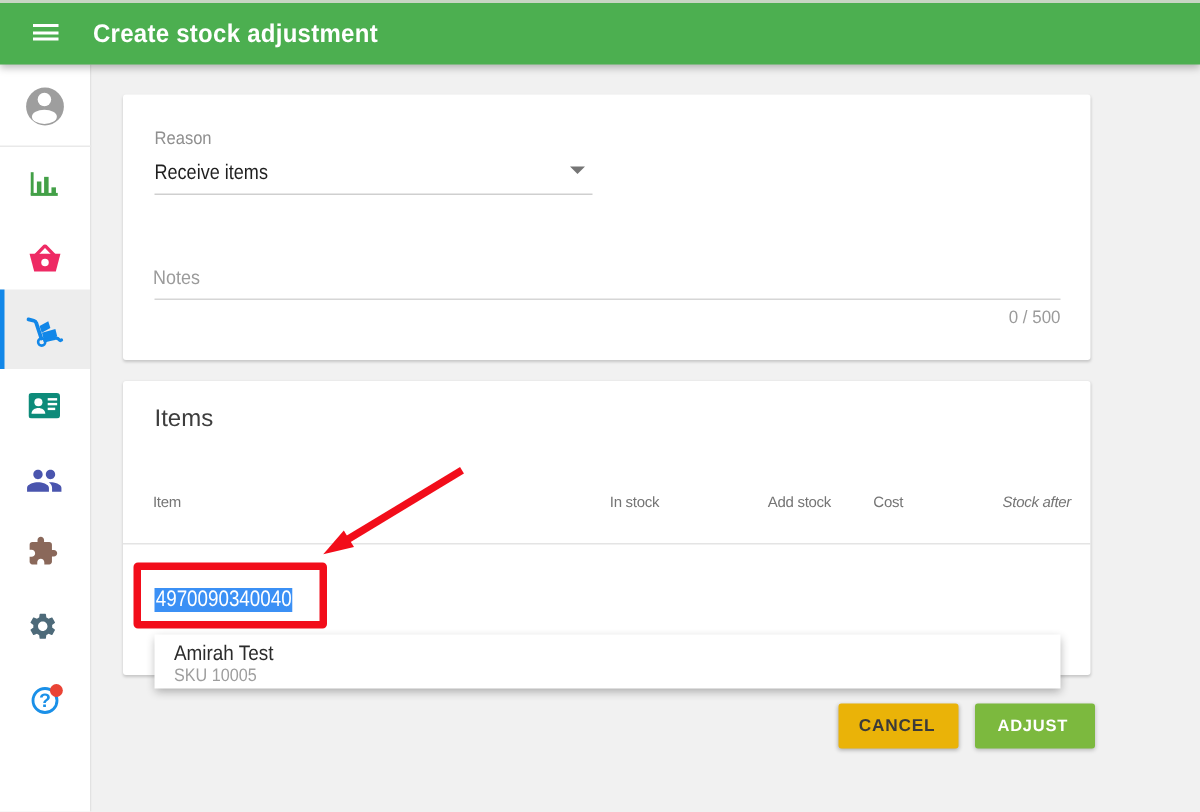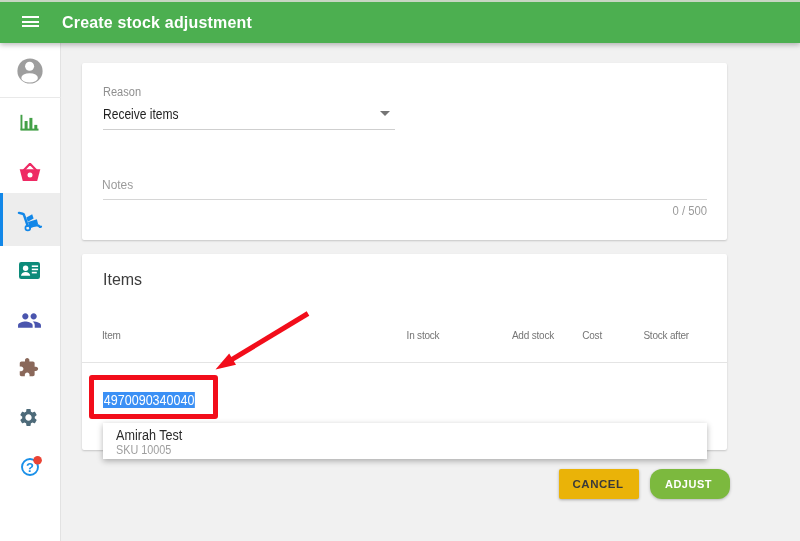--- a/index.html
+++ b/index.html
@@ -57,21 +57,21 @@
   #dd-name { position:absolute; left:13px; top:4px; font-size:14px; color:#2b2b2b;
     transform:scaleX(0.9); transform-origin:left; }
   #dd-sku { position:absolute; left:13px; top:20px; font-size:12px; color:#9e9e9e;
     transform:scaleX(0.9); transform-origin:left; }
   
   #btn-cancel { position:absolute; left:559px; top:469px; width:80px; height:30px;
     background:#eab308; border-radius:2px; box-shadow:0 1px 3px rgba(0,0,0,0.3);
     font-size:11.5px; font-weight:bold; color:#3a3a3a; text-align:center; line-height:30px;
     letter-spacing:0.5px; padding-right:2px; }
   #btn-adjust { position:absolute; left:650px; top:469px; width:80px; height:30px;
-    background:#7cb93e; border-radius:12px; box-shadow:0 1px 3px rgba(0,0,0,0.25);
+    background:#7cb93e; border-radius:2px; box-shadow:0 1px 3px rgba(0,0,0,0.25);
     font-size:11px; font-weight:bold; color:#fff; text-align:center; line-height:30px;
     letter-spacing:0.5px; padding-right:3px; }
 </style>
 </head>
 <body>
 
   <div id="sidebar">
     <div id="sb-divider"></div>
     <div class="navsel"></div>
     <div class="navbar-blue"></div>
@@ -161,21 +161,21 @@
   <div id="notes-lbl">Notes</div>
   <div id="notes-line"></div>
   <div id="counter">0 / 500</div>
 
   <div class="card" id="card2"></div>
   <div id="items-h">Items</div>
   <div class="th" style="left:102px;">Item</div>
   <div class="th" style="left:402px; width:42px; text-align:center;">In stock</div>
   <div class="th" style="left:465px; width:52px; text-align:right;margin-left:37px;">Add stock</div>
   <div class="th" style="left:576px; width:26px; text-align:right;">Cost</div>
-  <div class="th" style="left:629px; width:60px; text-align:right;">Stock after</div>
+  <div class="th" style="left:654px; width:60px; text-align:right;font-style:italic;">Stock after</div>
   <div id="th-line"></div>
   <div id="sel-text">4970090340040</div>
 
   <div id="dropdown">
     <div id="dd-name">Amirah Test</div>
     <div id="dd-sku">SKU 10005</div>
   </div>
 
   <div id="red-box"></div>
   <svg class="abs" style="left:205px; top:305px; z-index:41;" width="110" height="72" viewBox="0 0 110 72">

